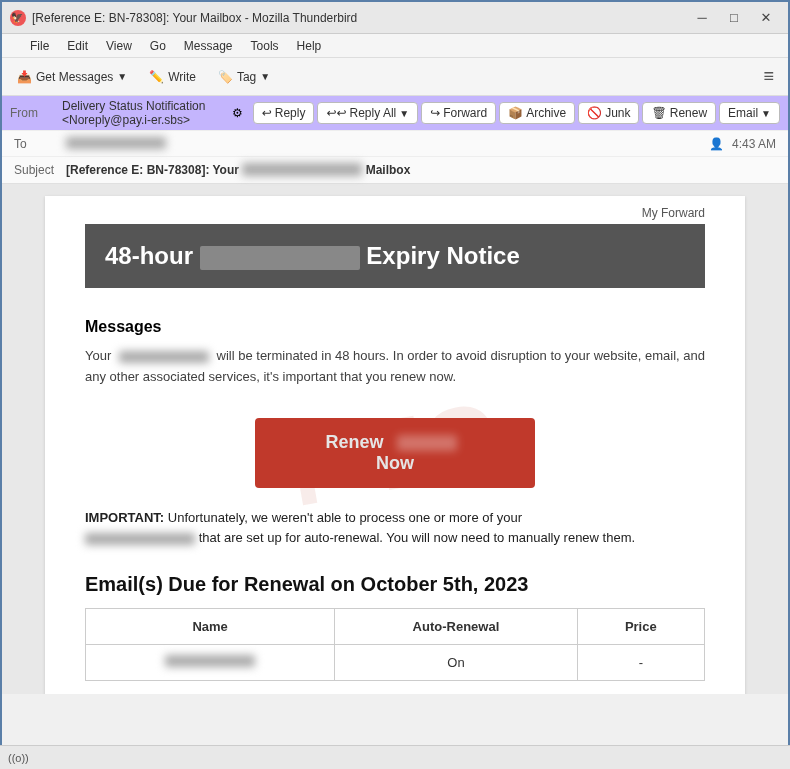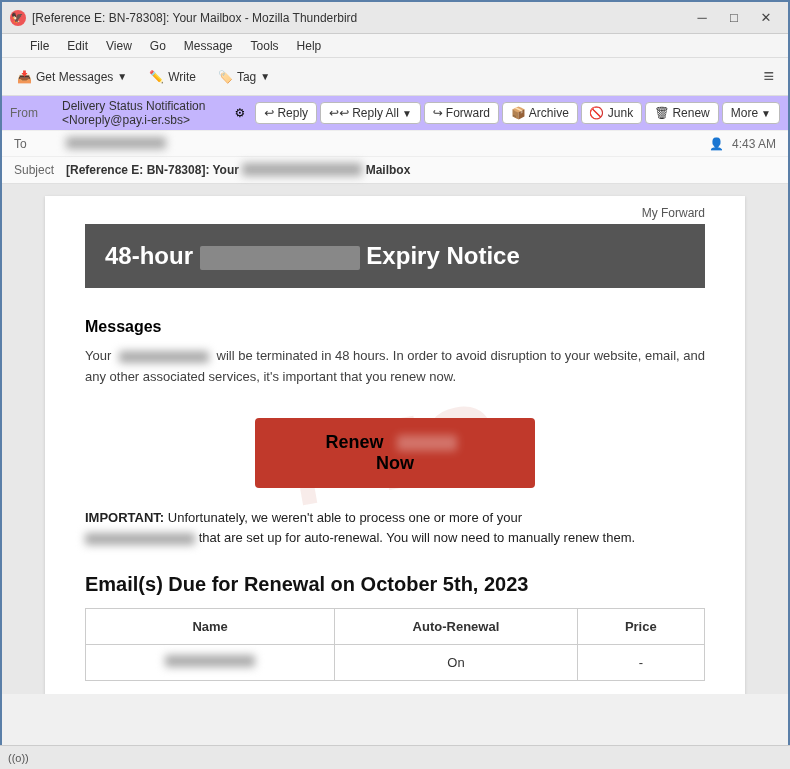--- a/index.html
+++ b/index.html
@@ -225,21 +225,21 @@
     .attention-text {
       font-size: 13px;
       line-height: 1.6;
       color: #404040;
     }
 
     .renew-btn {
       display: block;
       margin: 20px auto;
       background: #c0392b;
-      color: #000000;
+      color: #e5e5e5;
       border: none;
       border-radius: 4px;
       padding: 14px 60px;
       font-size: 18px;
       font-weight: bold;
       cursor: pointer;
       text-align: center;
       width: 280px;
     }
 
@@ -371,21 +371,21 @@
       </button>
       <button class="action-btn">
         <span>🚫</span>
         <span>Junk</span>
       </button>
       <button class="action-btn">
         <span>🗑</span>
         <span>Renew</span>
       </button>
       <button class="action-btn">
-        <span>More</span>
+        <span>Email</span>
         <span style="font-size:10px;">▼</span>
       </button>
     </div>
   </div>
 
   <div class="email-header-row">
     <span class="header-label">To</span>
     <span class="header-value">
       <span class="blurred" style="width:100px; height:12px;">&nbsp;&nbsp;&nbsp;&nbsp;&nbsp;&nbsp;&nbsp;&nbsp;&nbsp;&nbsp;&nbsp;&nbsp;</span>
     </span>

